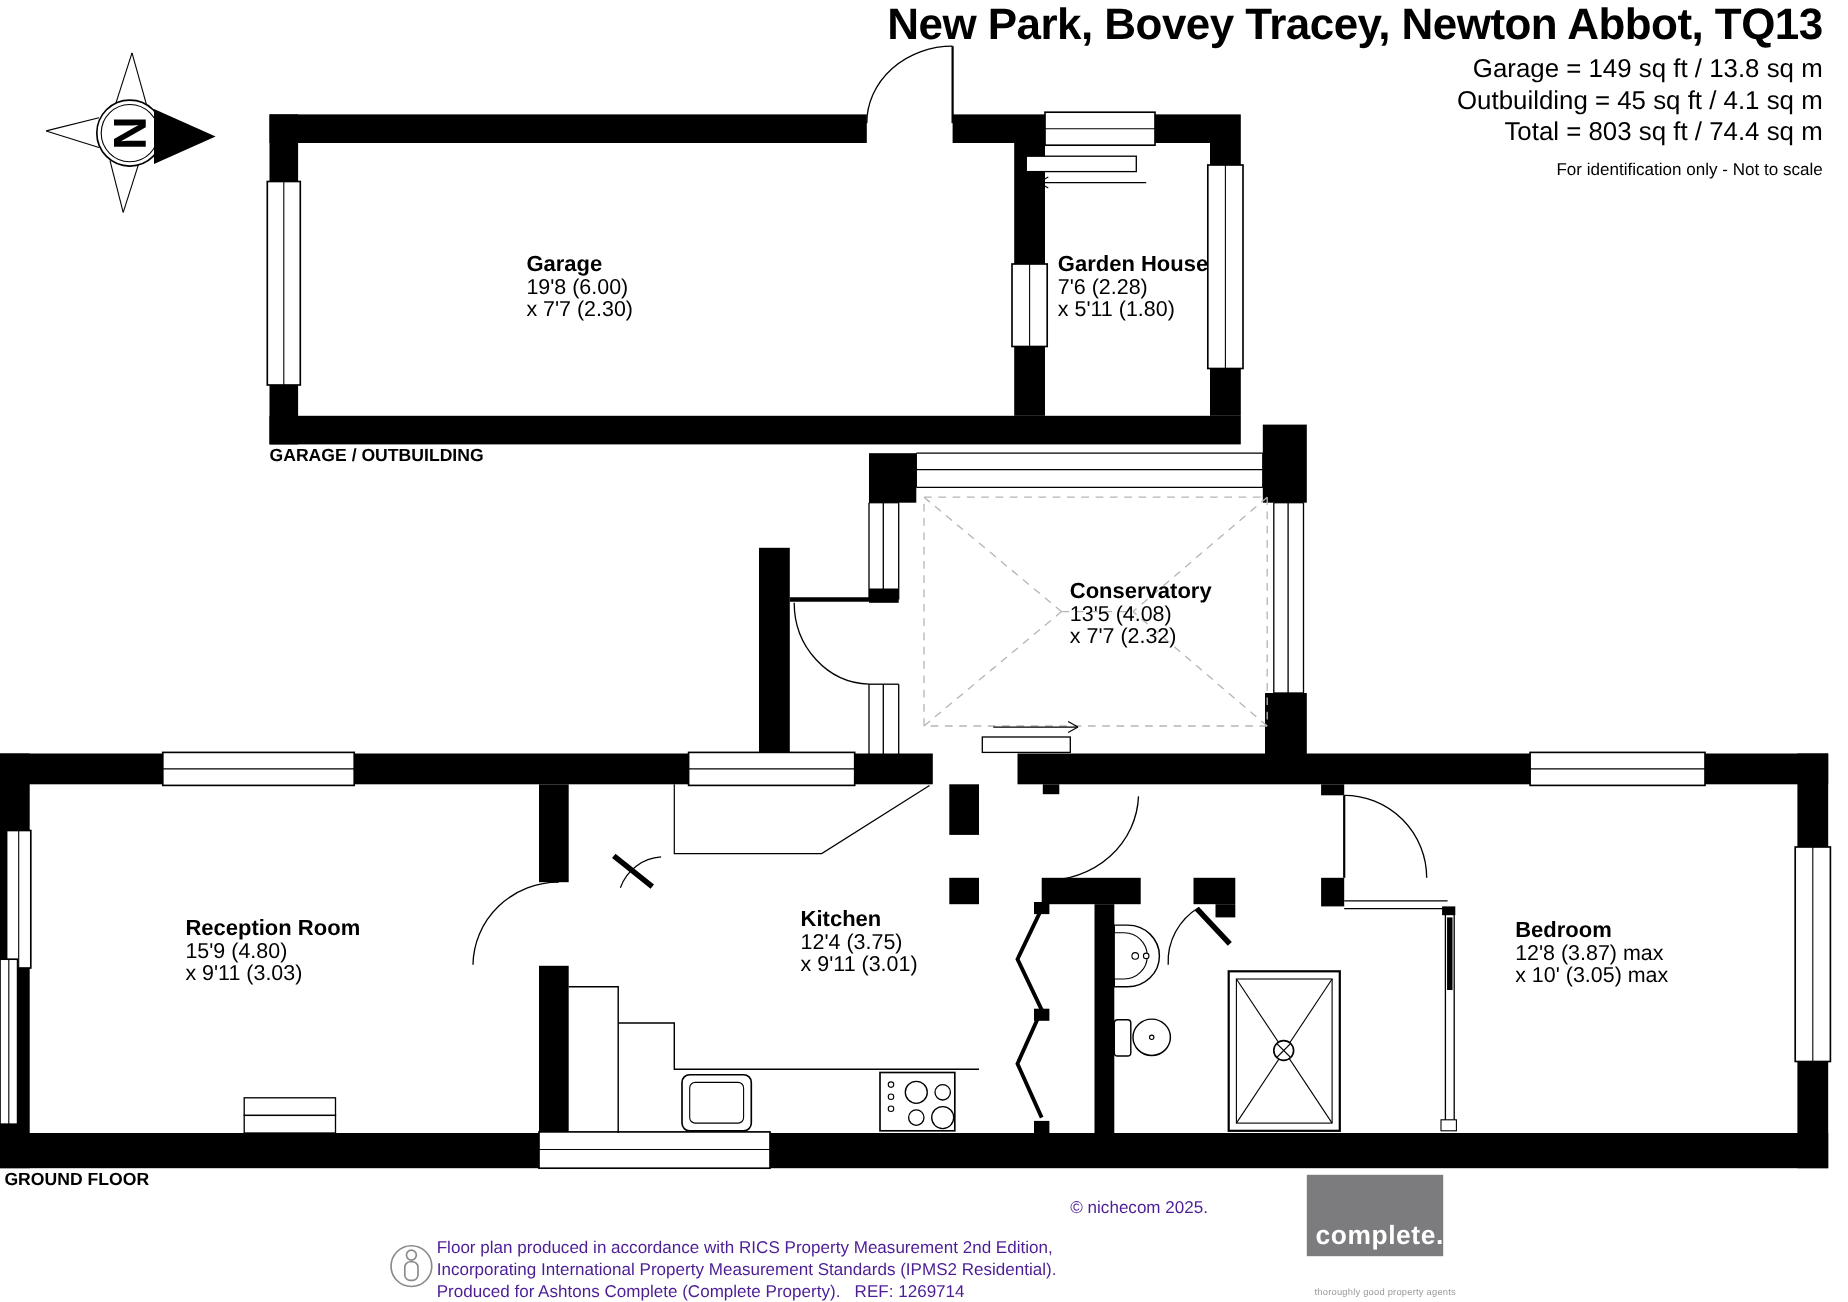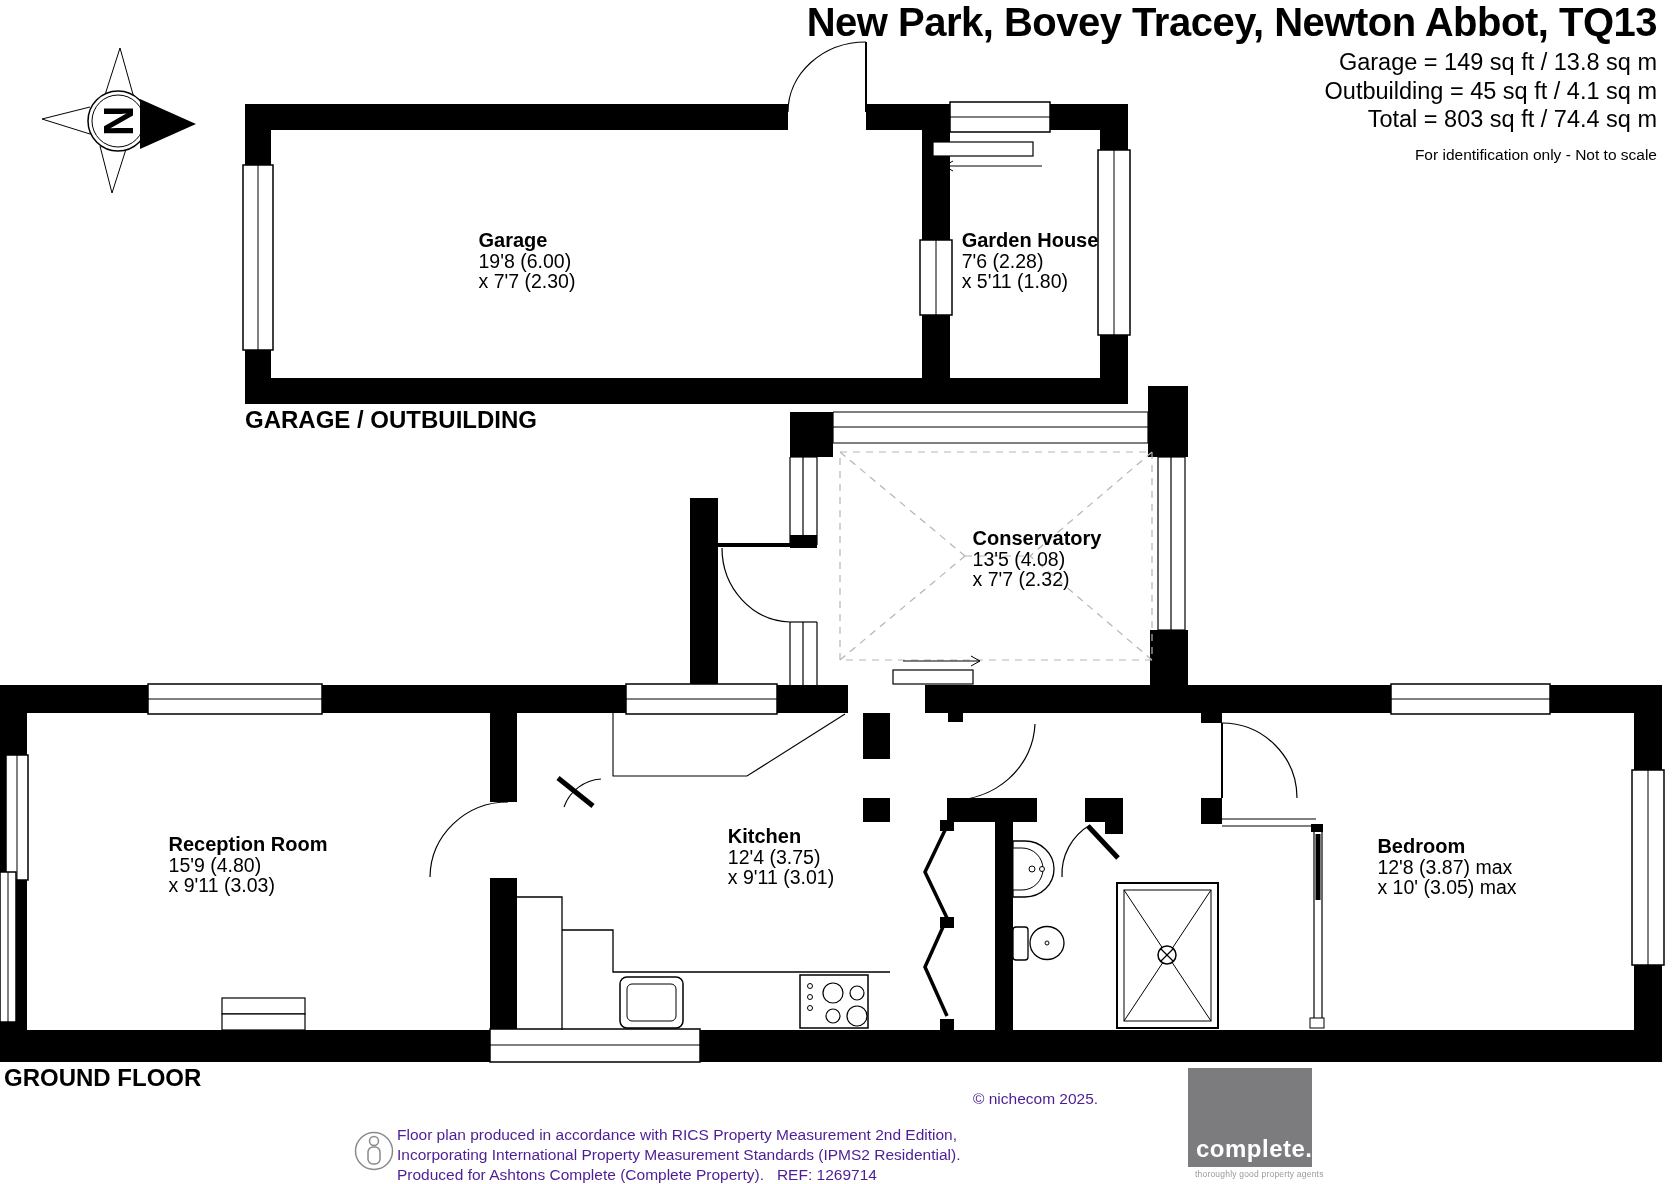--- a/index.html
+++ b/index.html
@@ -17,25 +17,25 @@
   .area-block { right:23px; top:48px; text-align:right; }
   .area-line { font-size:23.5px; line-height:28.5px; white-space:pre; }
   .area-disclaimer { font-size:15.5px; margin-top:12px; }
 
   .room-label {
     position:absolute; text-align:left; transform:translateX(-50%);
     font-size:19.5px; line-height:20.5px; white-space:nowrap;
   }
   .room-label .rname { font-weight:bold; font-size:20px; }
 
-  .section-label { font-size:24px; font-weight:bold; white-space:nowrap; }
+  .section-label { font-size:16px; font-weight:bold; white-space:nowrap; }
 
   .footer-line { font-size:15.5px; color:#4c1d95; white-space:pre; }
 
-  .logo-box { left:1188px; top:1068px; width:124px; height:99px; }
+  .logo-box { left:1188px; top:1068px; width:124px; height:74px; }
   .logo-text {
     position:absolute; left:8px; bottom:4px; color:#fff; font-weight:bold;
     font-size:24px; letter-spacing:0.5px;
   }
   .logo-tagline {
     left:1195px; top:1169px; width:120px; font-size:8.5px; color:#9a9a9a;
     letter-spacing:0.2px; white-space:nowrap;
   }
 </style>
 </head>

